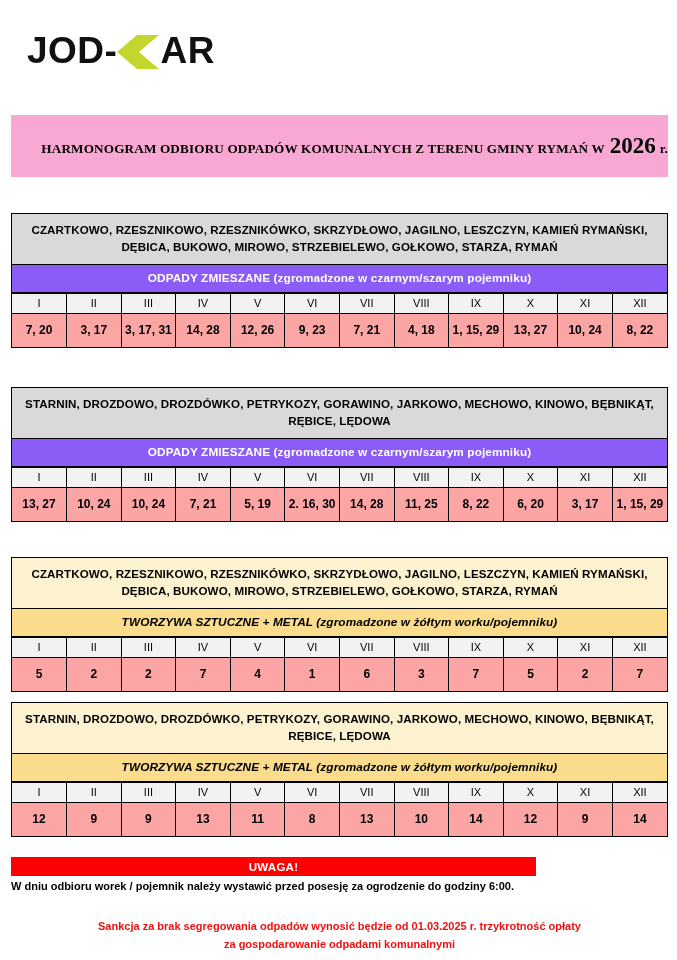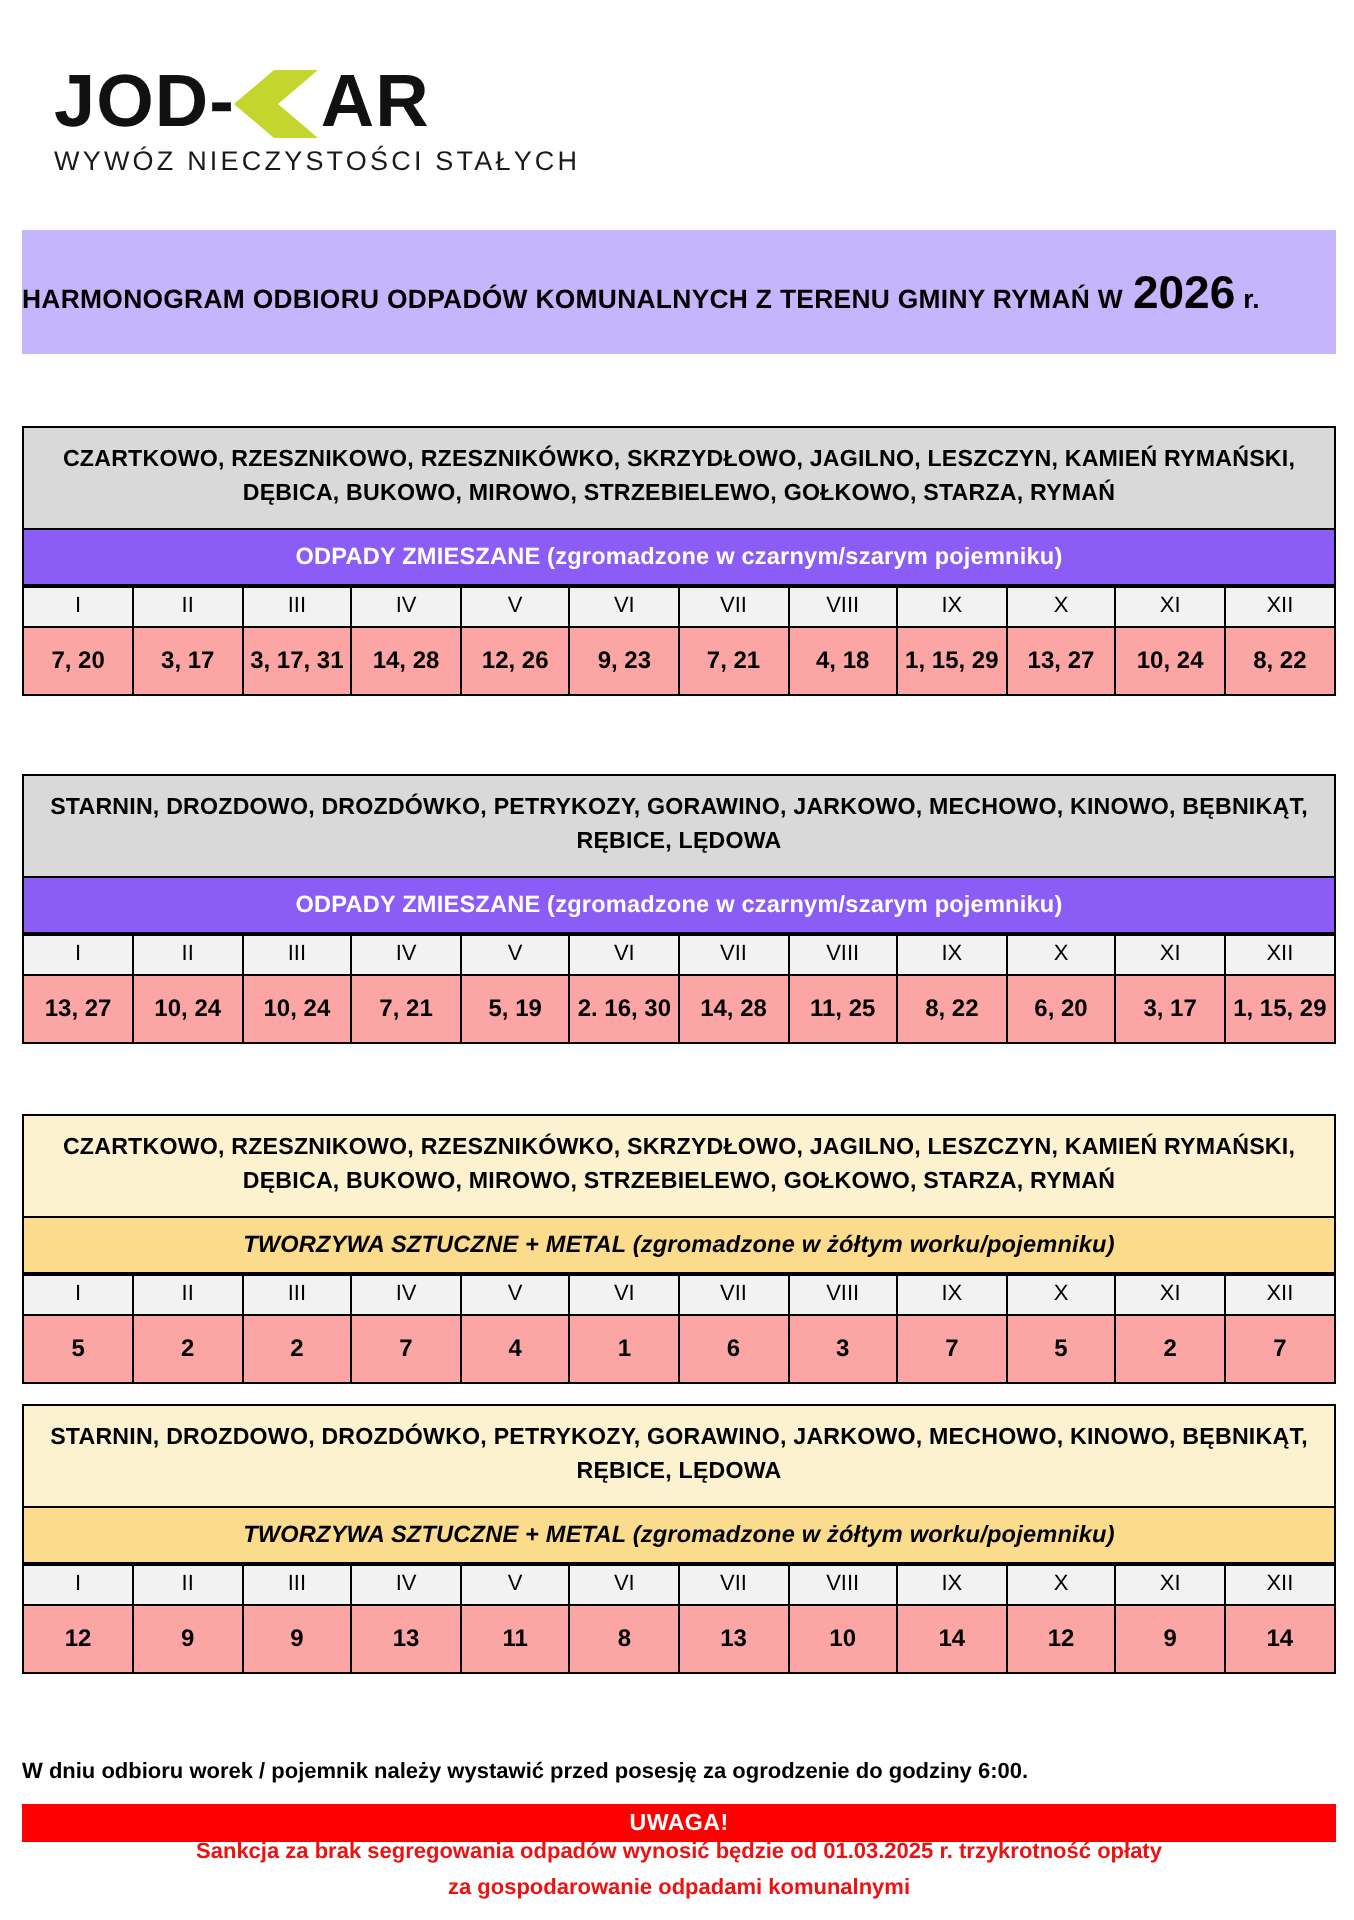--- a/index.html
+++ b/index.html
@@ -59,24 +59,25 @@
     white-space: pre;
   }
 
   
   .title-banner {
     position: absolute;
     left: 11px;
     top: 115px;
     width: 657px;
     height: 62px;
-    background: #c4b5fd;
+    background: #f9a8d4;
     display: flex;
     align-items: center;
-    justify-content: flex-start;
+    justify-content: flex-end;
+    font-family: Liberation Serif, serif;
   }
   .title-text {
     font-size: 13.2px;
     font-weight: bold;
     letter-spacing: 0.15px;
     color: #000000;
     white-space: pre;
     display: flex;
     align-items: baseline;
   }
@@ -159,22 +160,22 @@
 
   #table-1 { top: 213px; }
   #table-2 { top: 387px; }
   #table-3 { top: 557px; }
   #table-4 { top: 702px; }
 
   
   .notice-banner {
     position: absolute;
     left: 11px;
-    top: 902px;
-    width: 657px;
+    top: 857px;
+    width: 525px;
     height: 19px;
     background: #ff0000;
     color: #ffffff;
     font-size: 11.6px;
     font-weight: bold;
     display: flex;
     align-items: center;
     justify-content: center;
     letter-spacing: 0.2px;
   }
@@ -209,21 +210,20 @@
   <div class="logo-block">
     <div class="logo-wordmark">
       <span class="logo-part">JOD-</span>
       <span class="logo-chevrons">
         <svg width="42" height="34" viewBox="0 0 42 34" aria-hidden="true">
           <polygon points="20,0 42,0 22,17 42,34 20,34 0,17" fill="#c4d62e"></polygon>
         </svg>
       </span>
       <span class="logo-part">AR</span>
     </div>
-    <div class="logo-tagline">WYWÓZ NIECZYSTOŚCI STAŁYCH</div>
   </div>
 
   <div class="title-banner">
     <div class="title-text">
       <span>HARMONOGRAM ODBIORU ODPADÓW KOMUNALNYCH Z TERENU GMINY RYMAŃ W</span>
       <span class="title-year">2026</span>
       <span class="title-suffix">r.</span>
     </div>
   </div>
 

